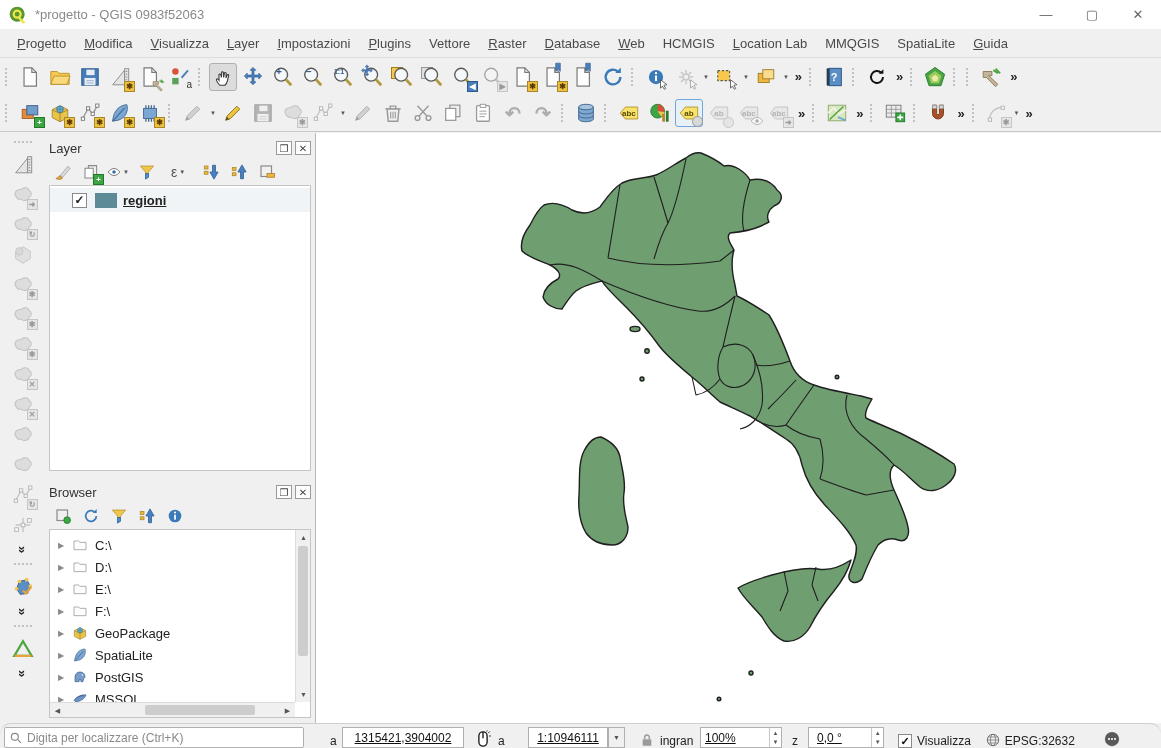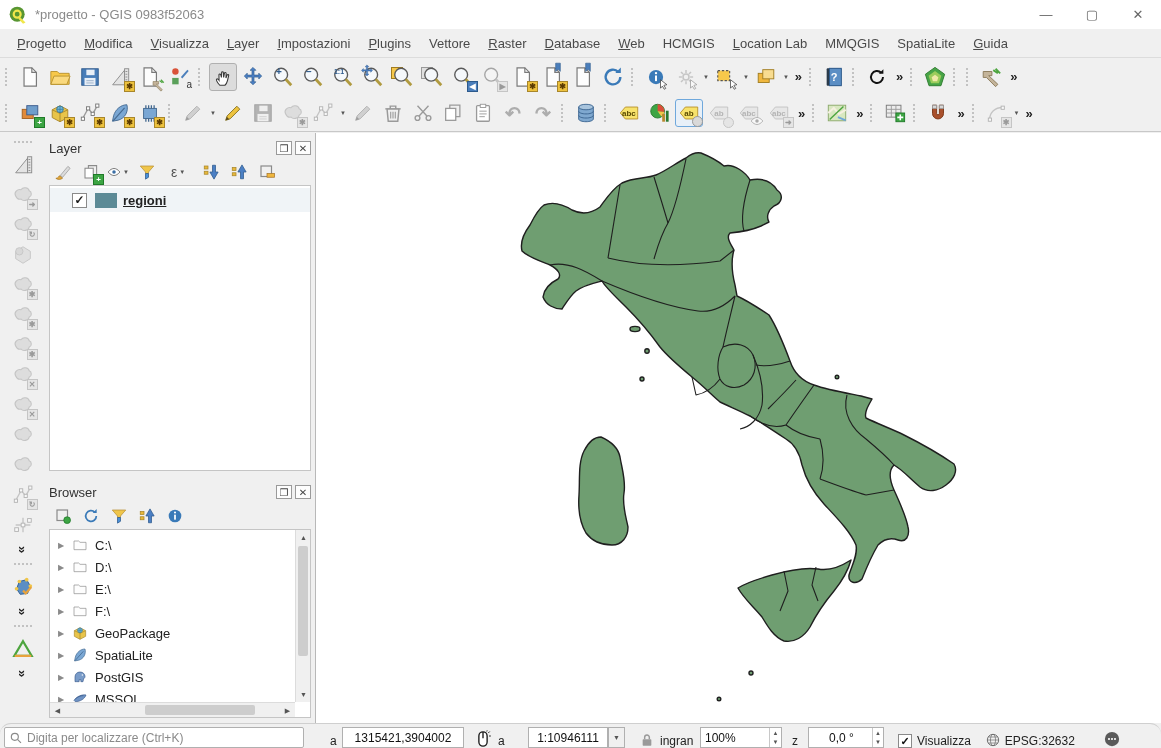--- a/index.html
+++ b/index.html
@@ -74,21 +74,21 @@
   
   .map { position:absolute; left:315px; top:133px; width:846px; height:590px; background:#ffffff; border-left:1px solid #b8b8b8; }
 
   
   .statusbar { position:absolute; left:0; bottom:0; width:1161px; height:25px; background:#f0f0f0; border-top:1px solid #cfcfcf; display:flex; align-items:flex-end; font-size:12px; color:#222;border-radius:11px; }
   .locator { width:300px; height:21px; margin-left:4px; background:#fff; border:1px solid #b0b0b0; border-radius:2px; display:flex; align-items:center; padding:0 4px; }
   .locator input { border:none; outline:none; flex:1; font-size:12px; font-family:"Liberation Sans",sans-serif; color:#222; background:transparent; margin-left:4px; }
   .locator input::placeholder { color:#8a8a8a; }
   .sb-frag { overflow:hidden; white-space:nowrap; display:inline-block; color:#222; }
   .sb-box { height:21px; background:#fff; border:1px solid #b0b0b0; display:flex; align-items:center; }
-  .sb-box input { border:none; outline:none; width:100%; font-size:12px; font-family:"Liberation Sans",sans-serif; text-align:center; color:#111; background:transparent; }
+  .sb-box input { border:none; outline:none; width:100%; font-size:12px; font-family:"Liberation Sans",sans-serif; text-align:center; color:#111; background:transparent;text-decoration:underline; }
   .spins { width:14px; height:19px; border-left:1px solid #c8c8c8; display:flex; flex-direction:column; }
   .spins div { flex:1; font-size:6px; color:#555; display:flex; align-items:center; justify-content:center; }
   .sb-cbx { width:14px; height:14px; background:#fff; border:1px solid #8a8a8a; font-size:11px; line-height:12px; text-align:center; font-weight:bold; color:#111; margin-right:5px; }
 </style>
 </head>
 <body>
 
 <svg width="0" height="0" style="position:absolute">
   <defs>
     <symbol id="s-page" viewBox="0 0 24 24">
@@ -1061,21 +1061,21 @@
   <span class="sb-frag" style="width:40px">ingran</span>
   <div class="sb-box" style="width:82px">
     <input type="text" style="text-align: left; padding-left: 4px;" value="100%">
     <div class="spins">
         <div>▲</div>
         <div>▼</div>
       </div>
   </div>
   <span class="sb-frag" style="width:12px;margin-left:10px">z</span>
   <div class="sb-box" style="width:76px;margin-left:4px">
-    <input type="text" style="text-align: left; padding-left: 20px;" value="0,0 °">
+    <input type="text" style="text-align: left; padding-left: 8px;" value="0,0 °">
     <div class="spins">
         <div>▲</div>
         <div>▼</div>
       </div>
   </div>
   <span class="sb-cbx" style="margin-left:14px">✓</span>
   <span>Visualizza</span>
   <div style="margin:0 4px 0 14px">
       <svg class="ic16" viewBox="0 0 24 24" style="color:#666">
         <use href="#s-globe"></use>

